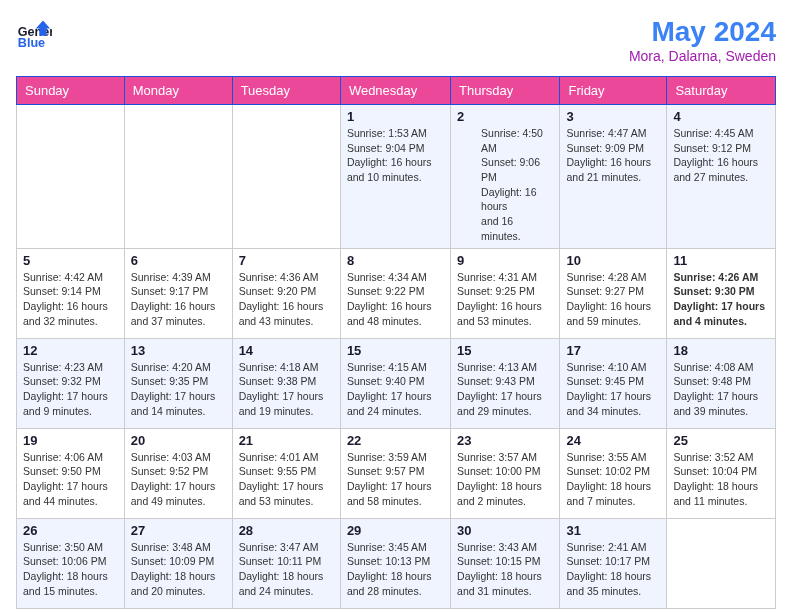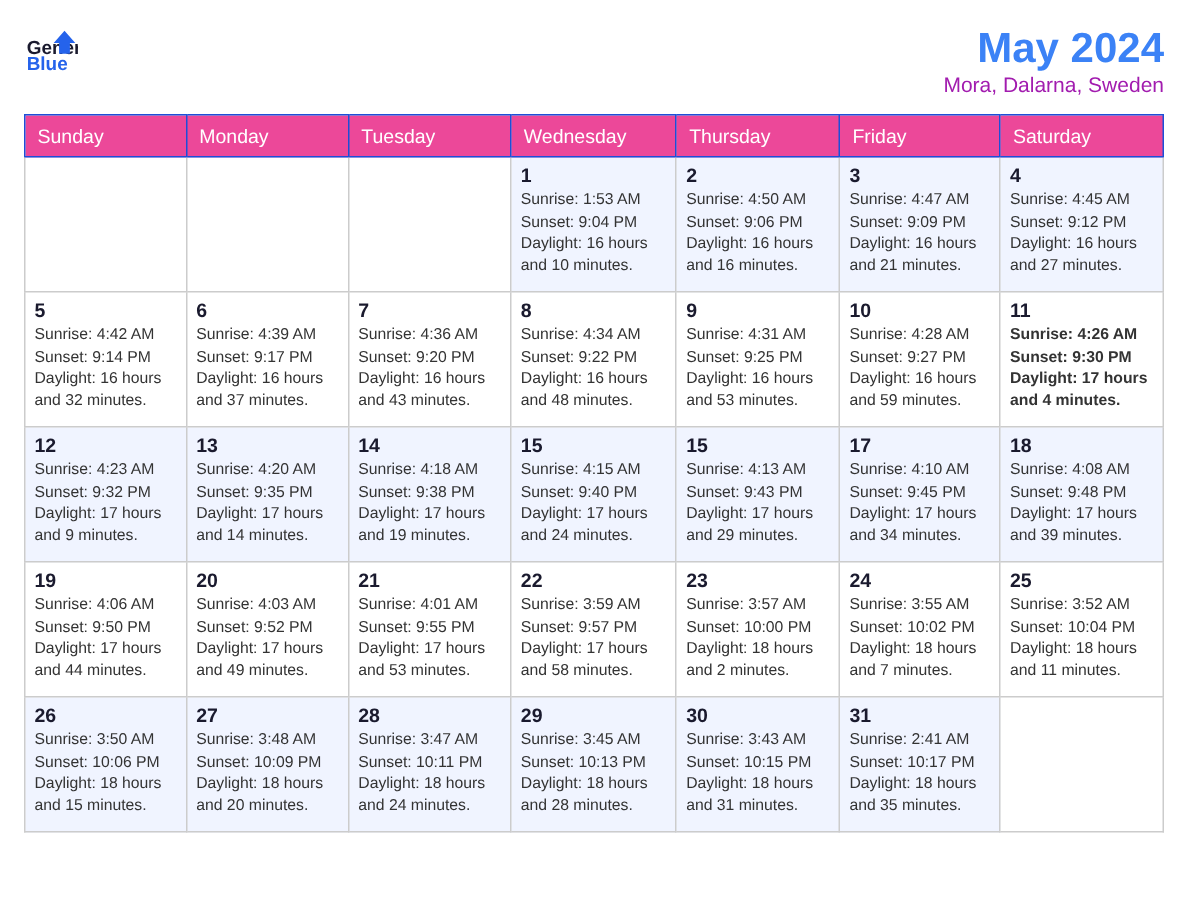--- a/index.html
+++ b/index.html
@@ -117,21 +117,21 @@
         <td class="empty-cell"></td>
         <td>
           <span class="day-number">1</span>
           <div class="day-info" style="white-space: pre-line;">Sunrise: 1:53 AM
 Sunset: 9:04 PM
 Daylight: 16 hours
 and 10 minutes.</div>
         </td>
         <td>
           <span class="day-number">2</span>
-          <div class="day-info" style="white-space: pre-line;">Sunrise: 4:50 AM
+          <div class="day-info" style="white-space: pre-line; margin-left: 24px;">Sunrise: 4:50 AM
 Sunset: 9:06 PM
 Daylight: 16 hours
 and 16 minutes.</div>
         </td>
         <td>
           <span class="day-number">3</span>
           <div class="day-info" style="white-space: pre-line;">Sunrise: 4:47 AM
 Sunset: 9:09 PM
 Daylight: 16 hours
 and 21 minutes.</div>

